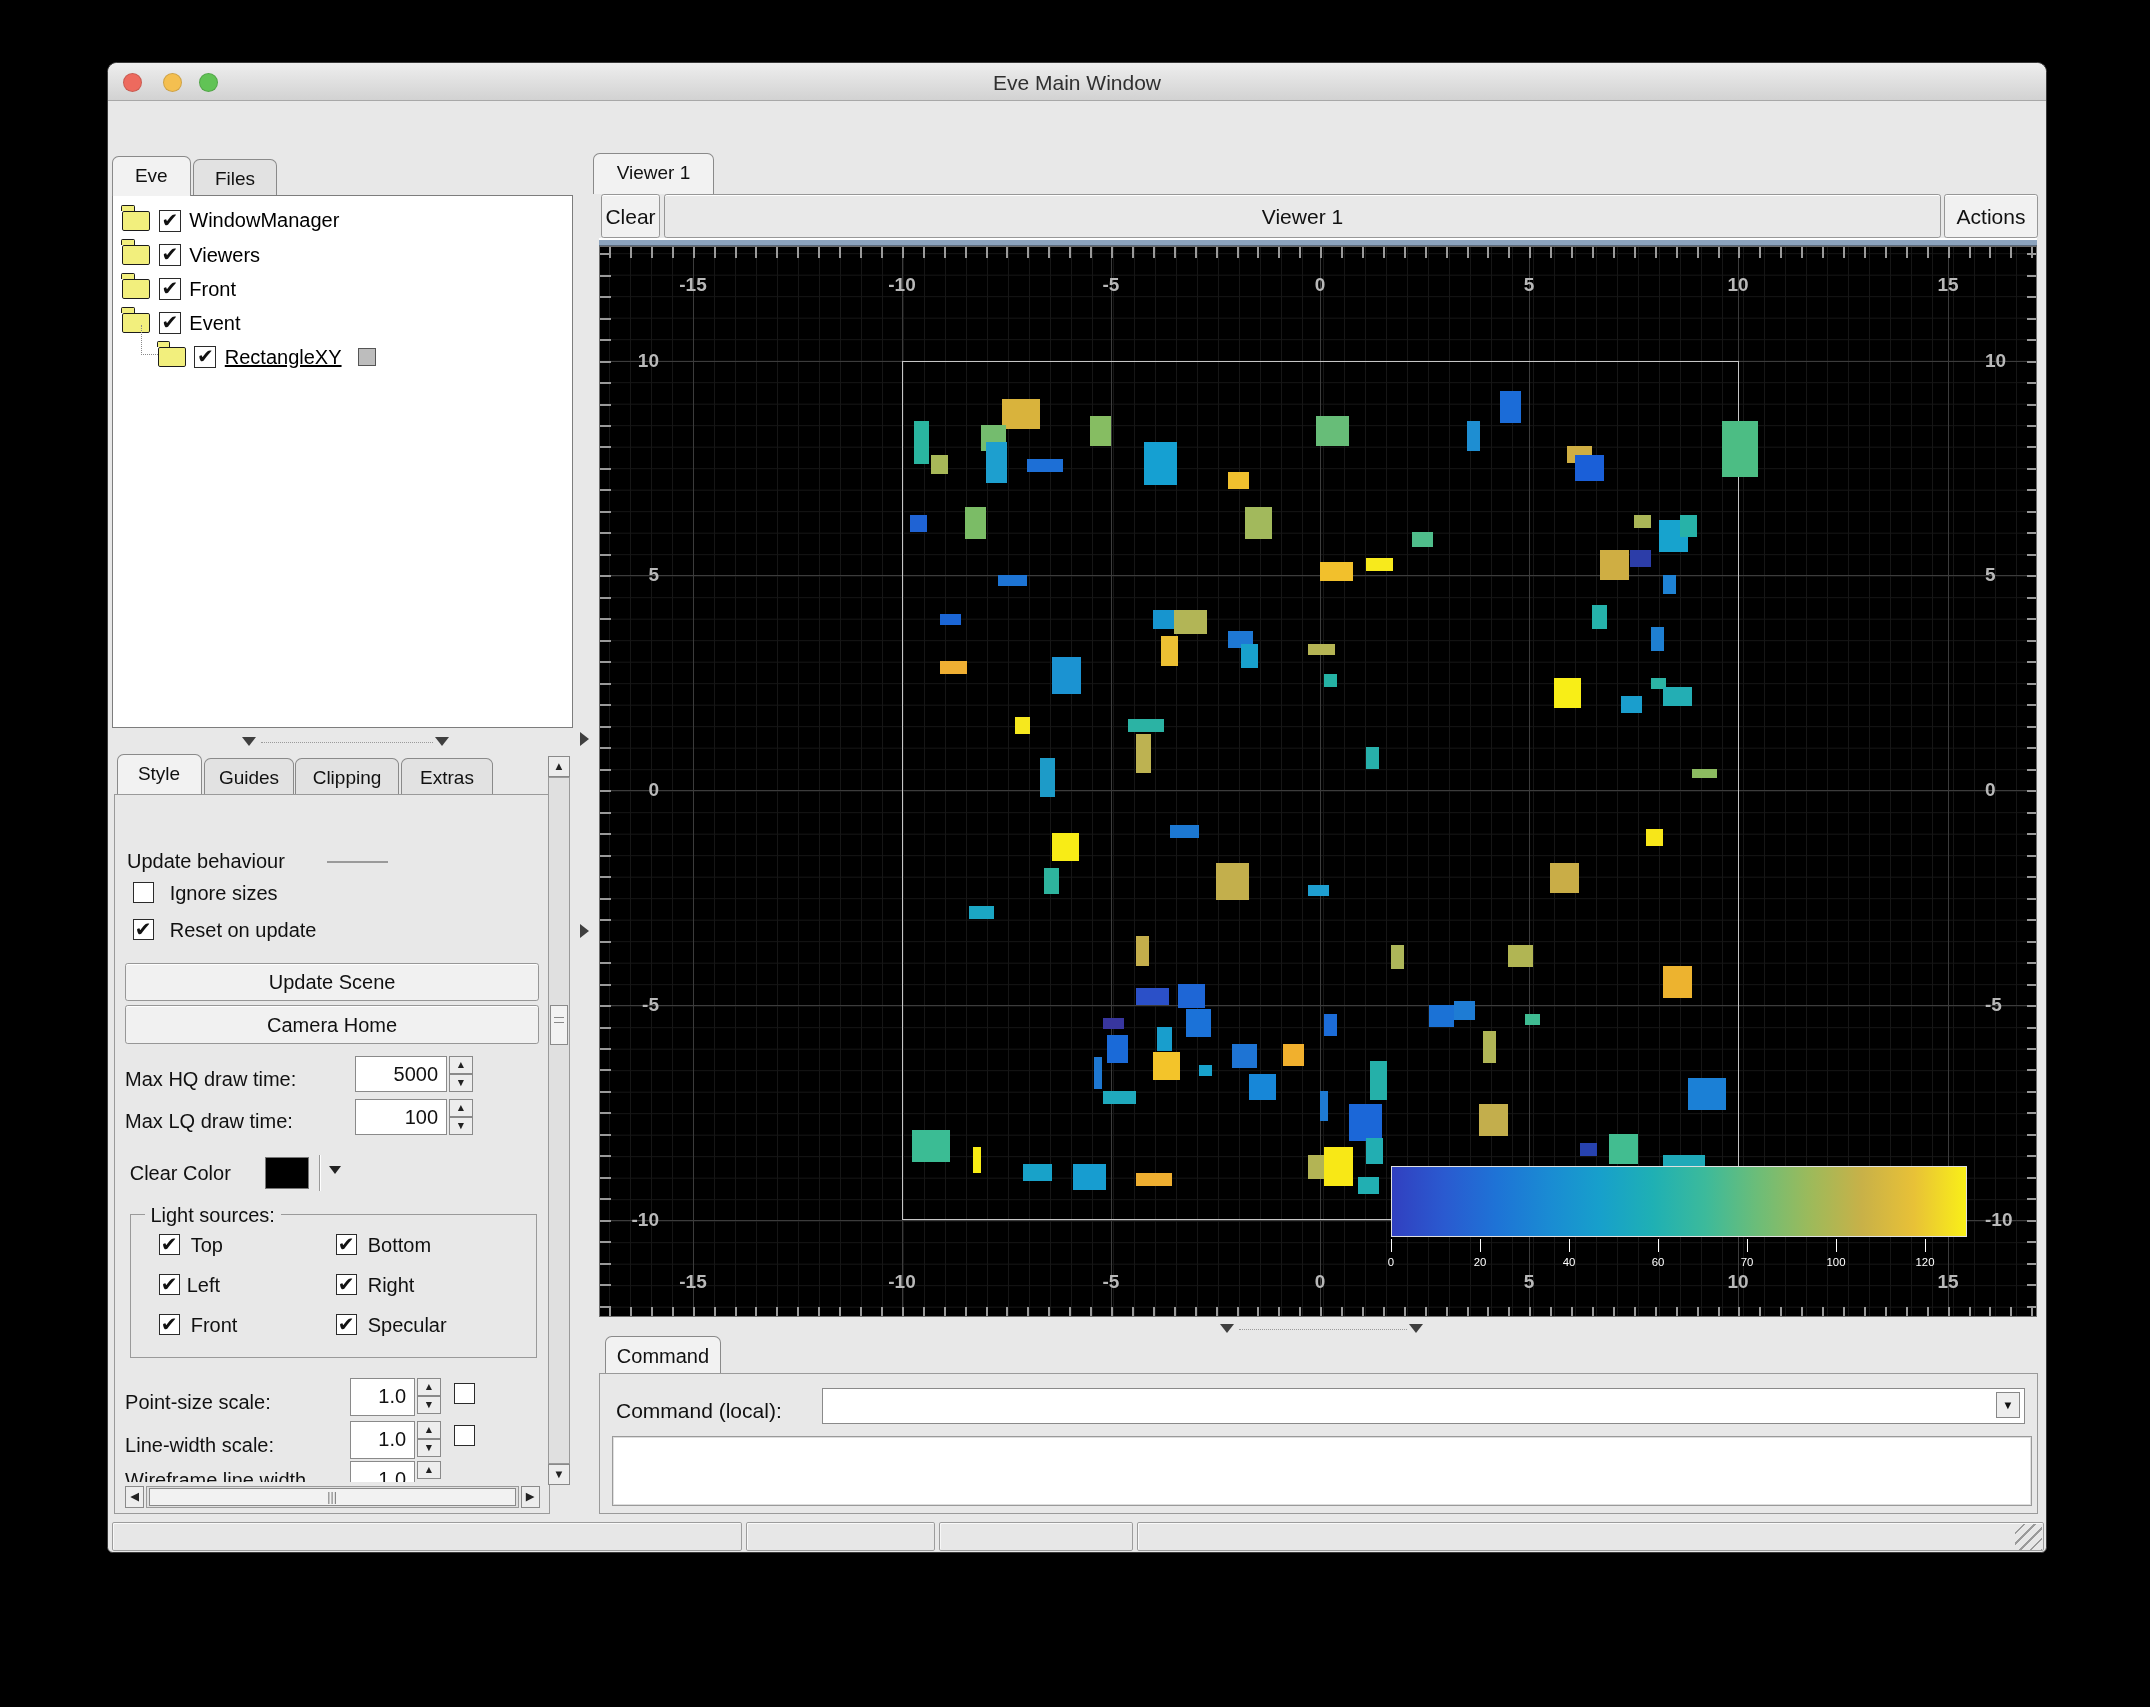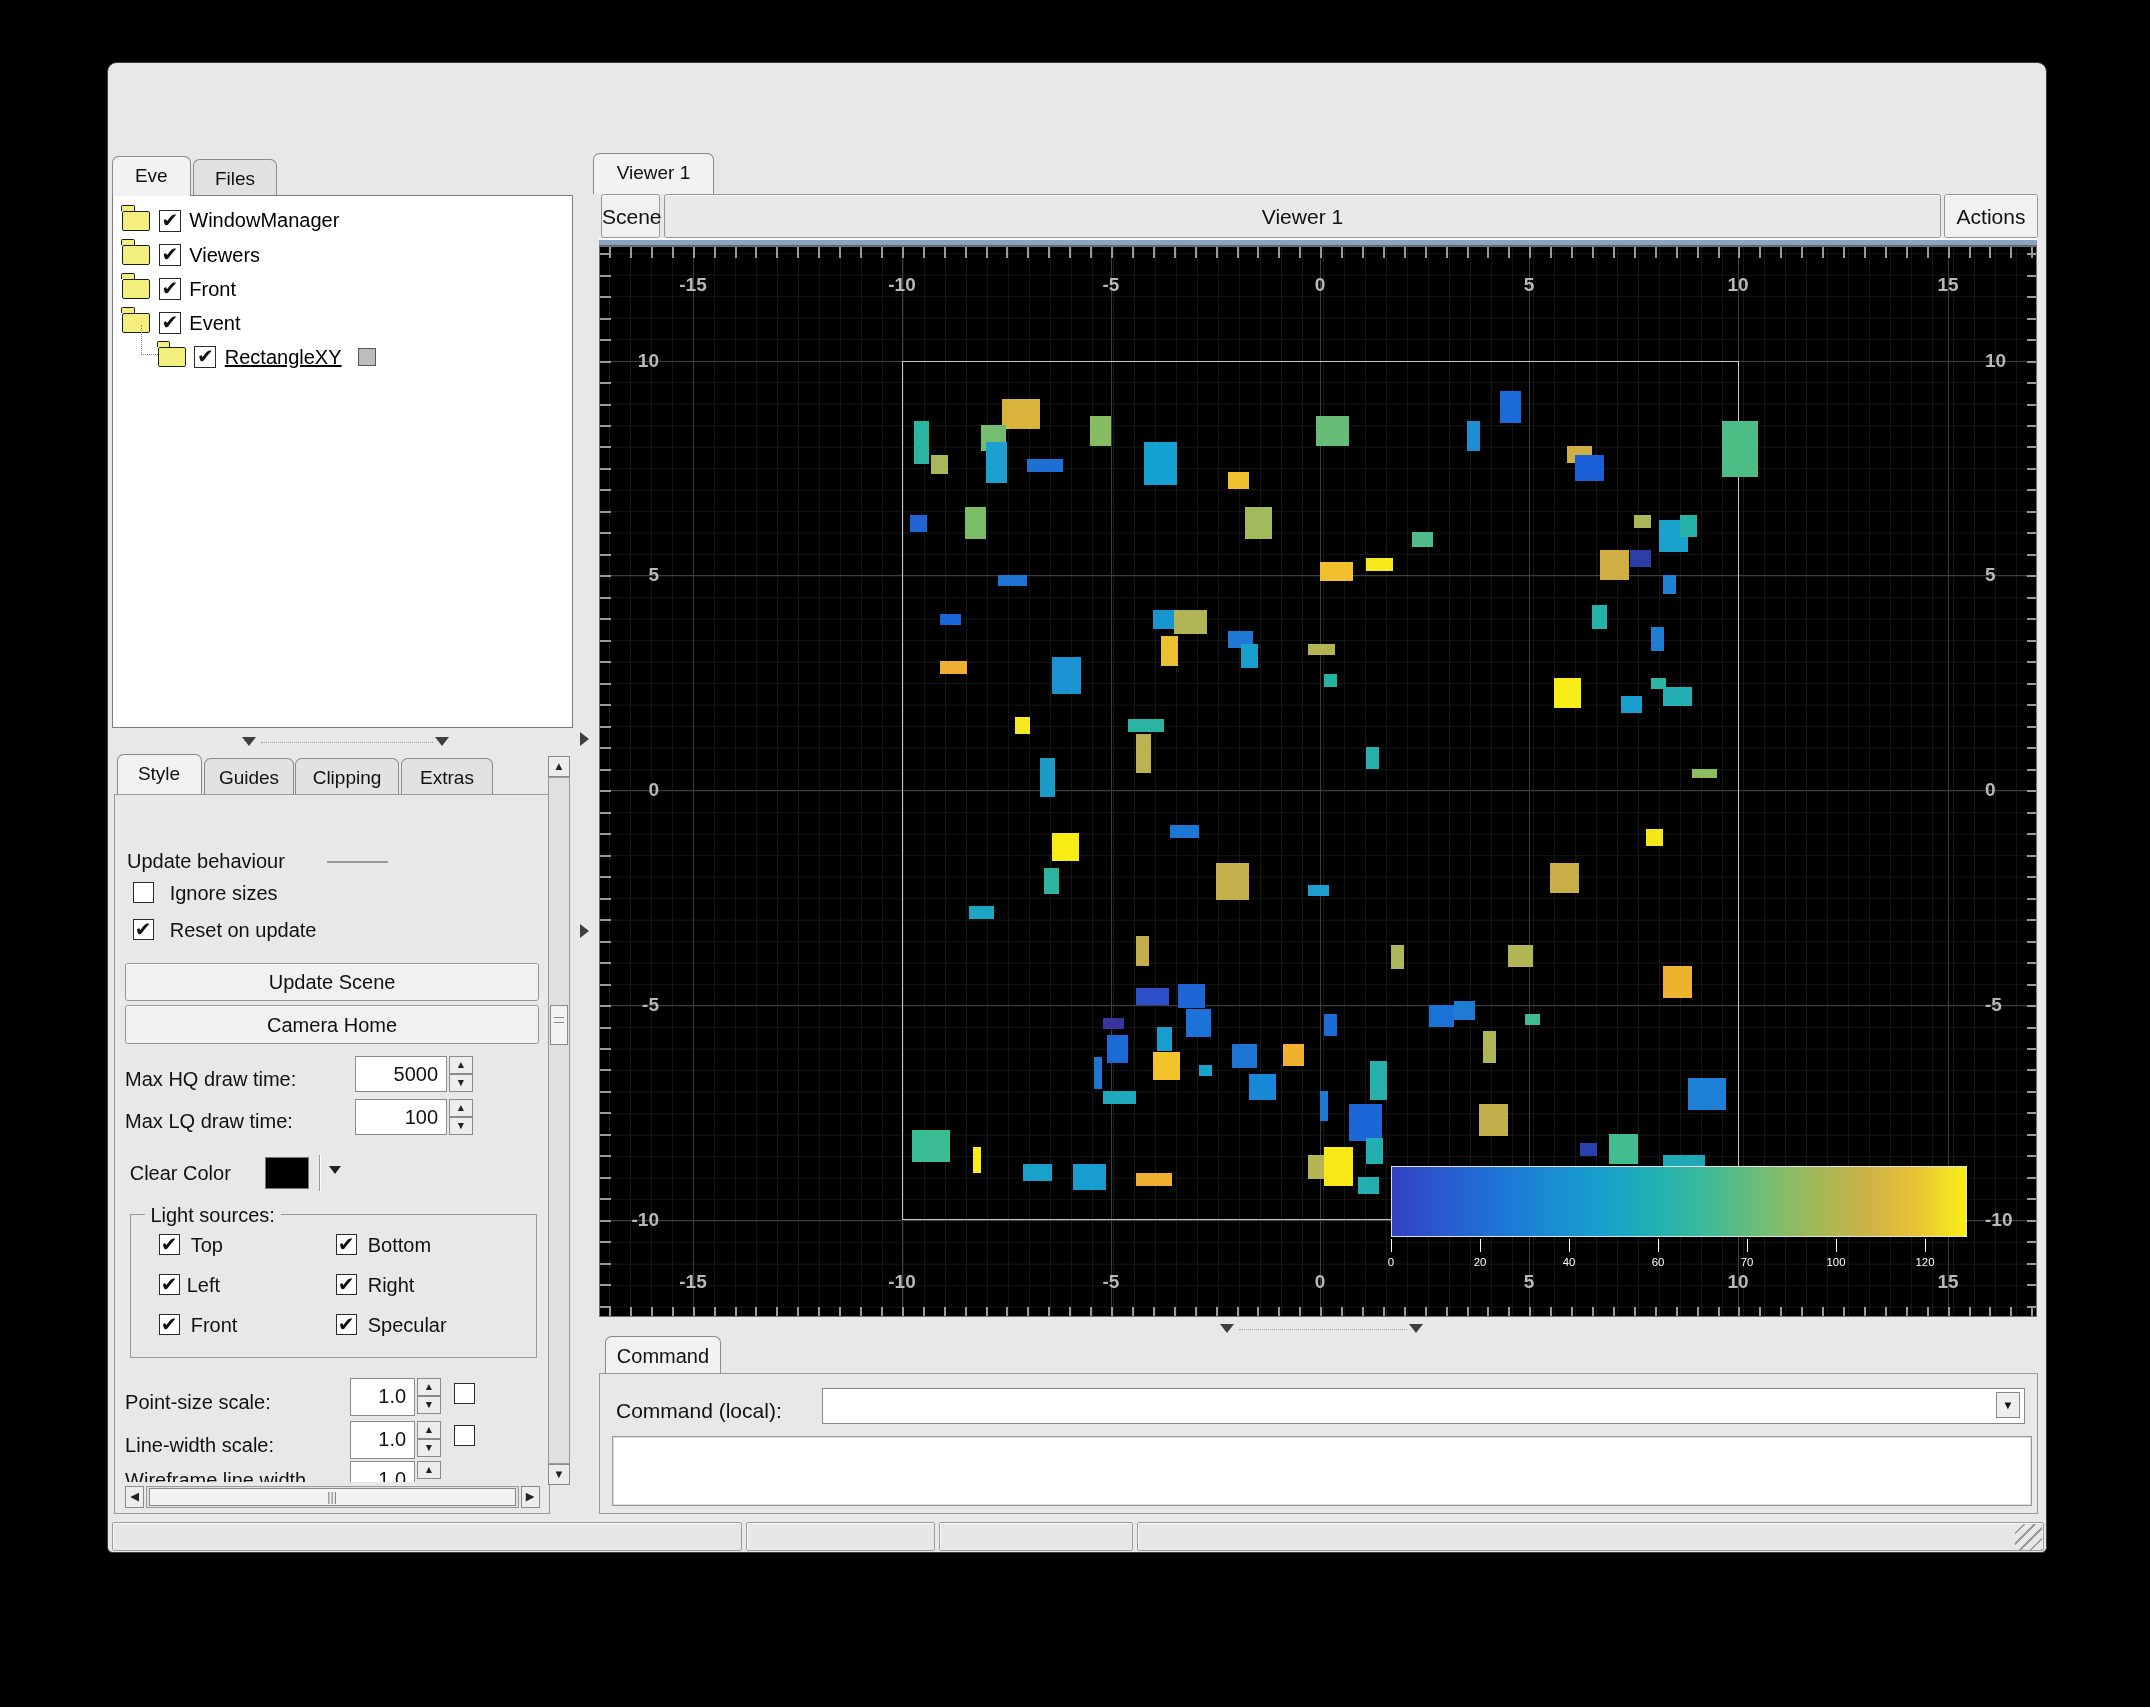--- a/index.html
+++ b/index.html
@@ -71,20 +71,26 @@
   
   .statusseg{position:absolute;top:1459px;height:29px;background:#e7e7e7;border:0.9px solid #9c9c9c;border-radius:1.9px;box-shadow:inset 0.9px 0.9px 0 #fafafa;}
   #grip{position:absolute;left:1907px;top:1461px;width:26.5px;height:26.5px;
         background:repeating-linear-gradient(135deg,transparent 0 5.7px,#9a9a9a 5.7px 7.6px);}
 </style>
 </head>
 <body>
 
 <div id="win">
 
+  <div id="titlebar">
+    <div class="light" style="left: 15px; background: rgb(237, 106, 94);"></div>
+    <div class="light" style="left: 55px; background: rgb(244, 191, 80);"></div>
+    <div class="light" style="left: 91px; background: rgb(97, 195, 85);"></div>
+    <div id="title">Eve Main Window</div>
+  </div>
 
 
   <div class="tab sel" style="left:3.8px;top:93px;width:79px;height:40px">Eve</div>
   <div class="tab" style="left:85px;top:96px;width:84px;height:37px">Files</div>
 
   <div id="treepanel">
       <div class="tree-row" style="left: 9.5px; top: 9.5px; position: absolute;">
         <span class="folder"></span>
         <span class="cb tree-cb" style="width: 22px; height: 22px;">✔</span>
         <span>WindowManager</span>
@@ -204,21 +210,21 @@
     <div class="sb-thumb" style="left:0.9px;top:227px;width:18px;height:40px">
       <div style="margin:11.4px 2.8px 0;border-top:1.9px solid #888;border-bottom:1.9px solid #888;height:5.7px;border-color:#888"></div>
     </div>
   </div>
   <div class="sb-btn" style="left:440px;top:1401px;width:22px;height:21px">▼</div>
 
   <div class="tri-right" style="left:472px;top:669px"></div>
   <div class="tri-right" style="left:472px;top:861px"></div>
 
   <div class="tab sel" style="left:485px;top:90px;width:121px;height:41px">Viewer 1</div>
-  <div class="btn" style="left:493px;top:131px;width:59px;height:44px;padding-top:9.5px;font-size:21px">Scene</div>
+  <div class="btn" style="left:493px;top:131px;width:59px;height:44px;padding-top:9.5px;font-size:21px">Clear</div>
   <div class="btn" style="left:556px;top:131px;width:1277px;height:44px;padding-top:9.5px;font-size:21px;background:#e9e9e9">Viewer 1</div>
   <div class="btn" style="left:1836px;top:131px;width:94px;height:44px;padding-top:9.5px;font-size:21px">Actions</div>
   <div id="accent"></div>
 
   <div id="viewport">
       <div class="gridmaj" style="left: 93px; top: 0px; width: 0.9px; height: 1071px;"></div>
       <div class="gridmaj" style="left: 302px; top: 0px; width: 0.9px; height: 1071px;"></div>
       <div class="gridmaj" style="left: 511px; top: 0px; width: 0.9px; height: 1071px;"></div>
       <div class="gridmaj" style="left: 720px; top: 0px; width: 0.9px; height: 1071px;"></div>
       <div class="gridmaj" style="left: 929px; top: 0px; width: 0.9px; height: 1071px;"></div>

